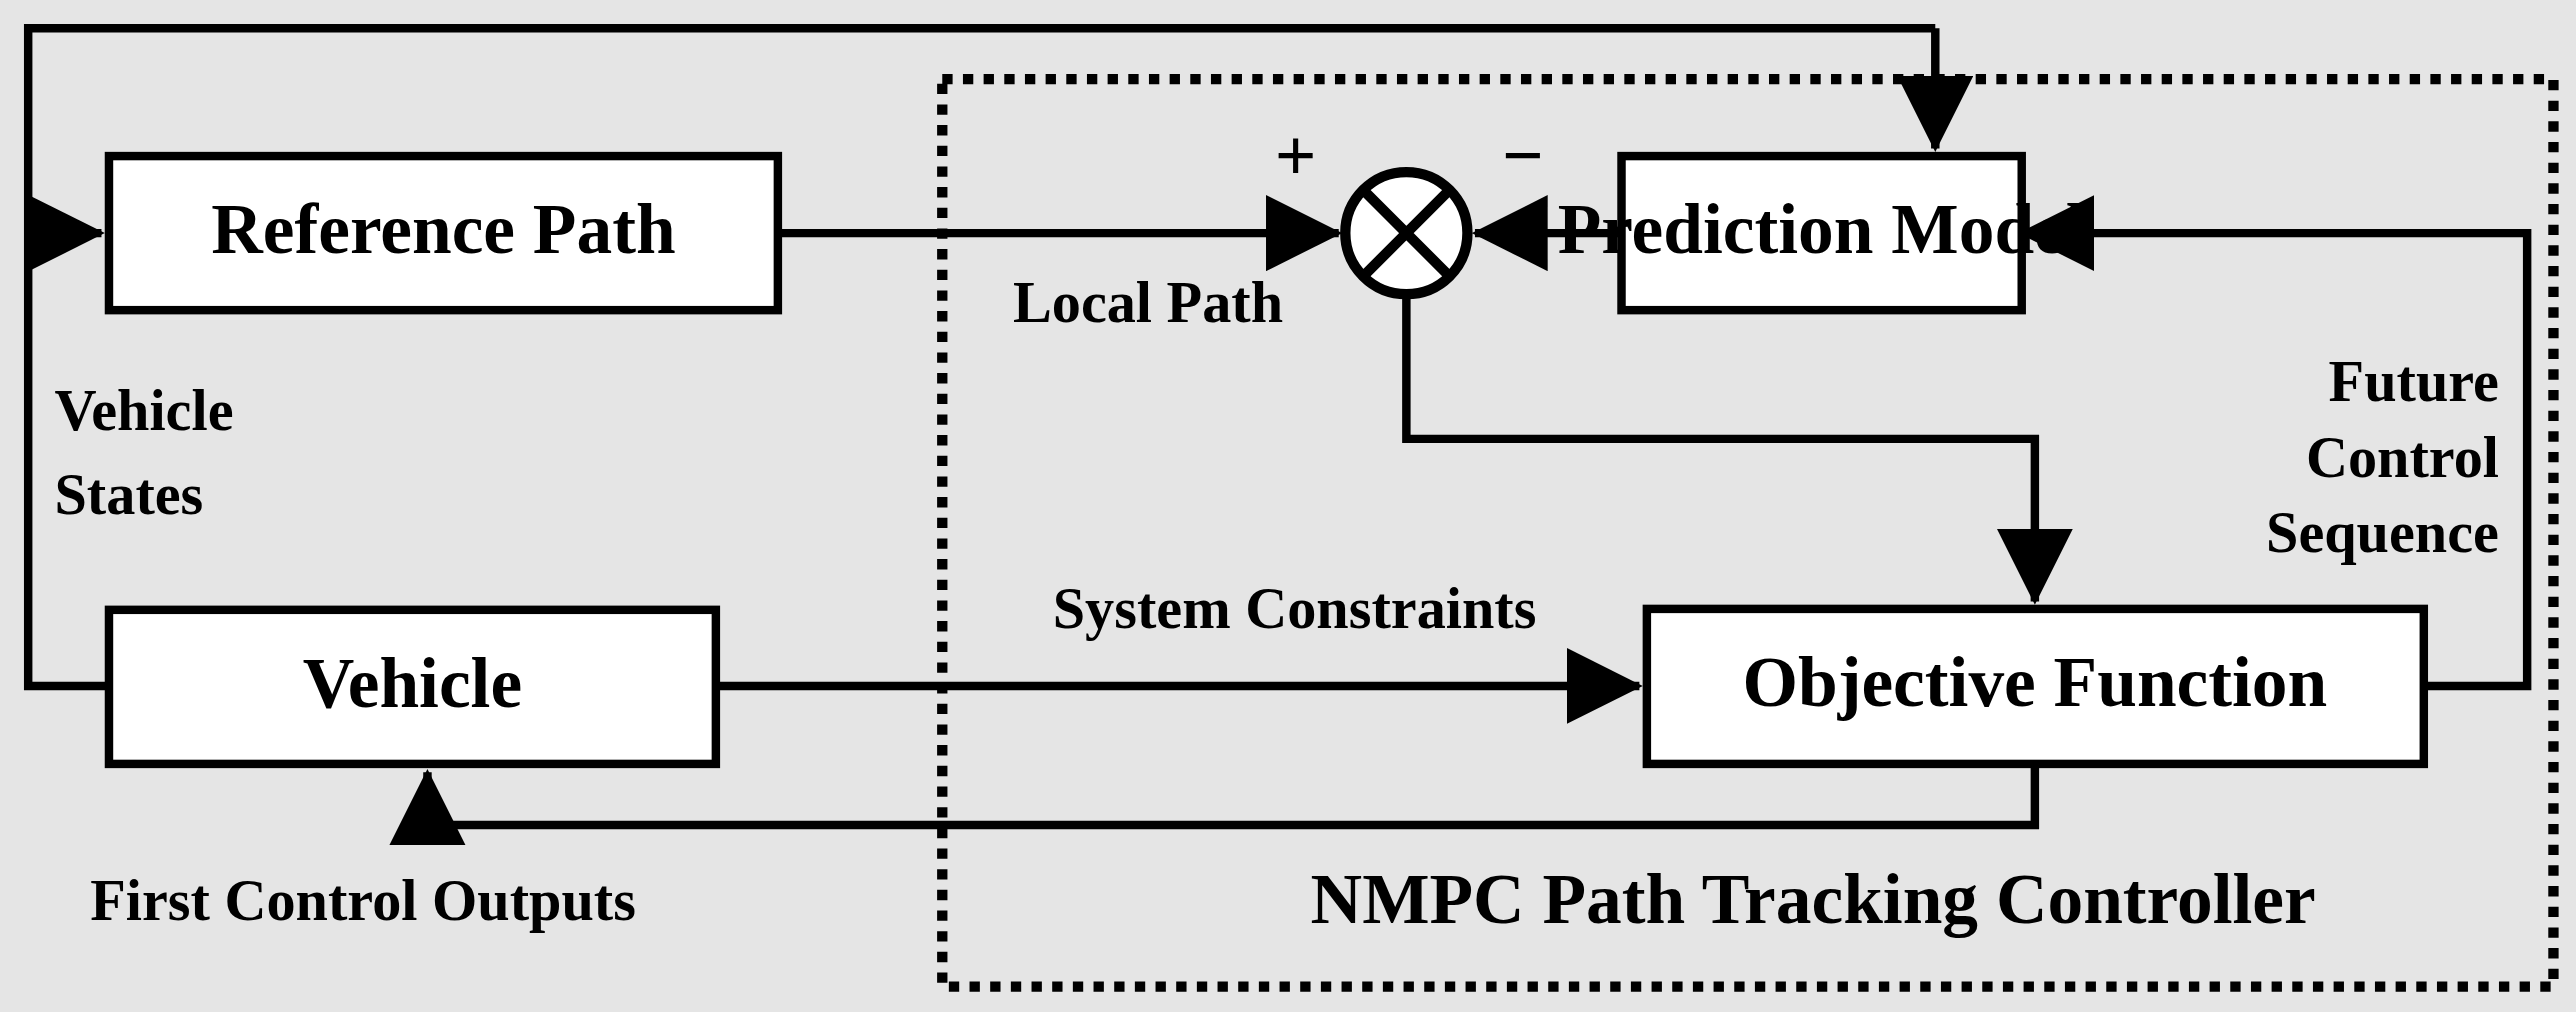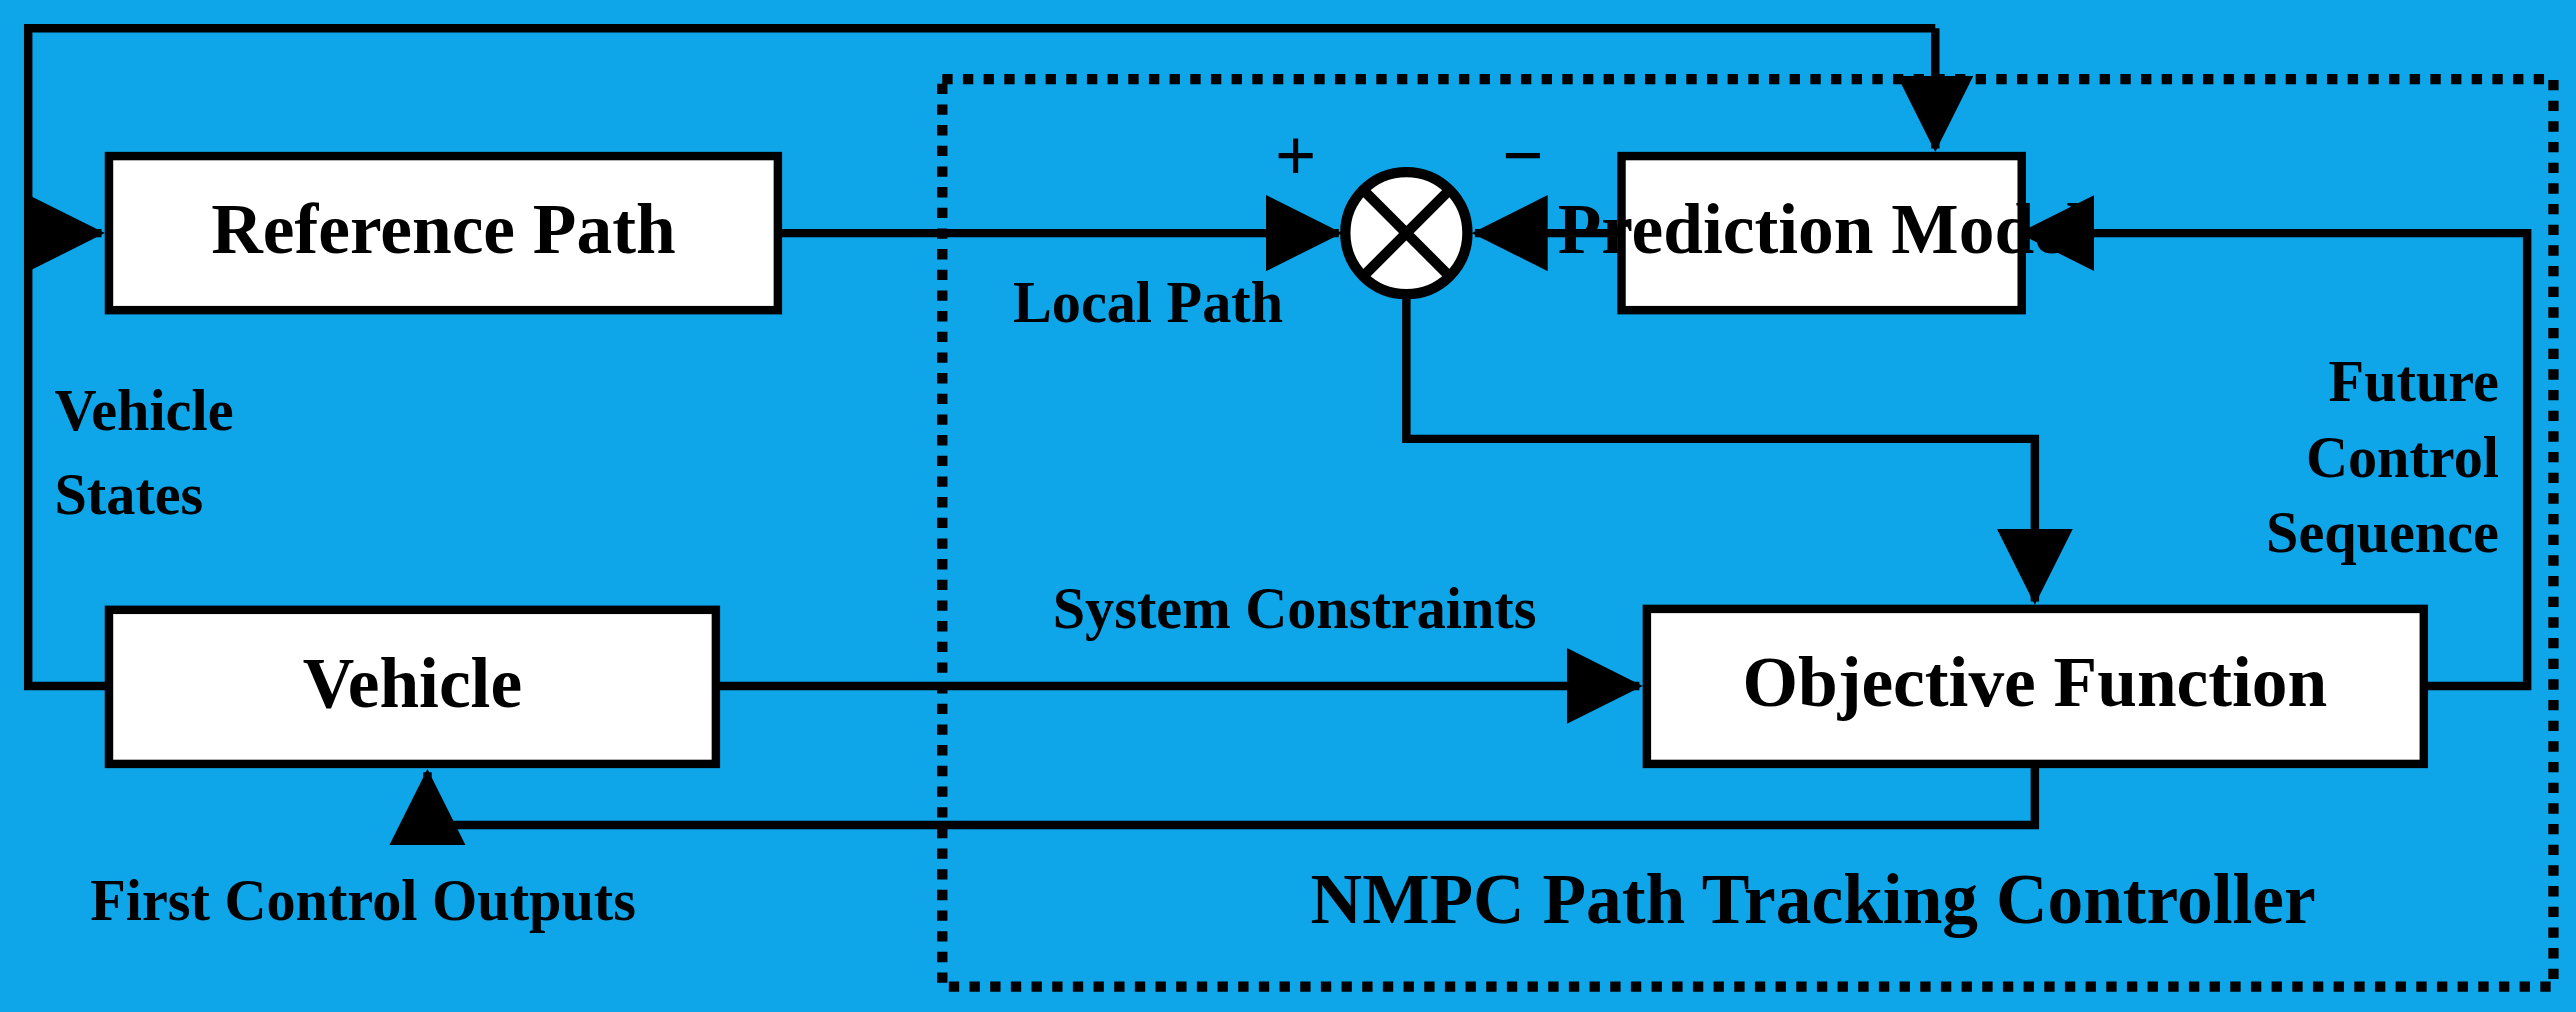--- a/index.html
+++ b/index.html
@@ -4,21 +4,21 @@
 <style>
   html, body {
     margin: 0;
     padding: 0;
     background: #ffffff;
   }
   #stage {
     position: relative;
     width: 2576px;
     height: 1013px;
-    background: #0ea5e9;
+    background: #e5e5e5;
     overflow: hidden;
     font-family: "Liberation Serif", "DejaVu Serif", serif;
   }
   #diagram {
     position: absolute;
     left: 0;
     top: 0;
     width: 2576px;
     height: 1013px;
     display: block;

